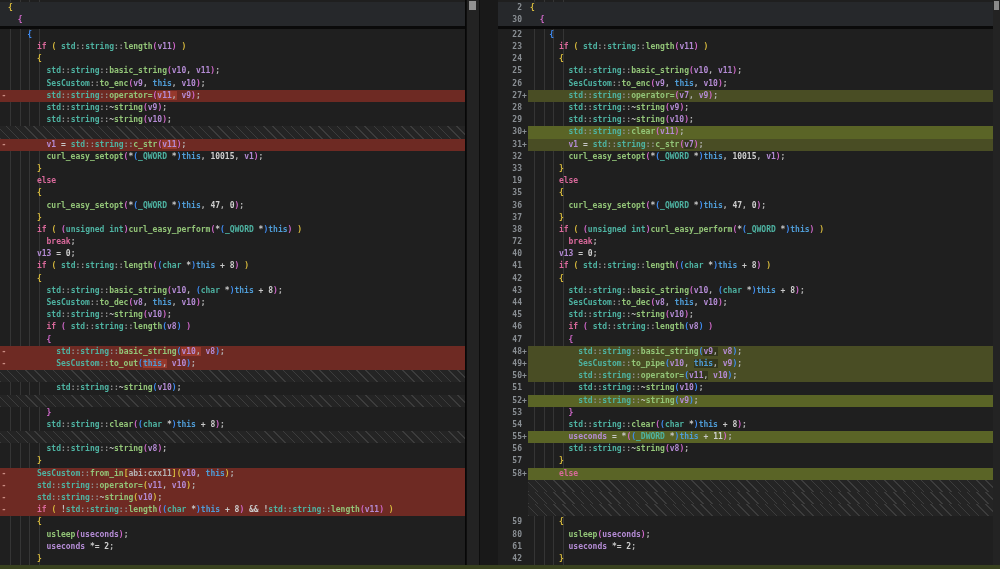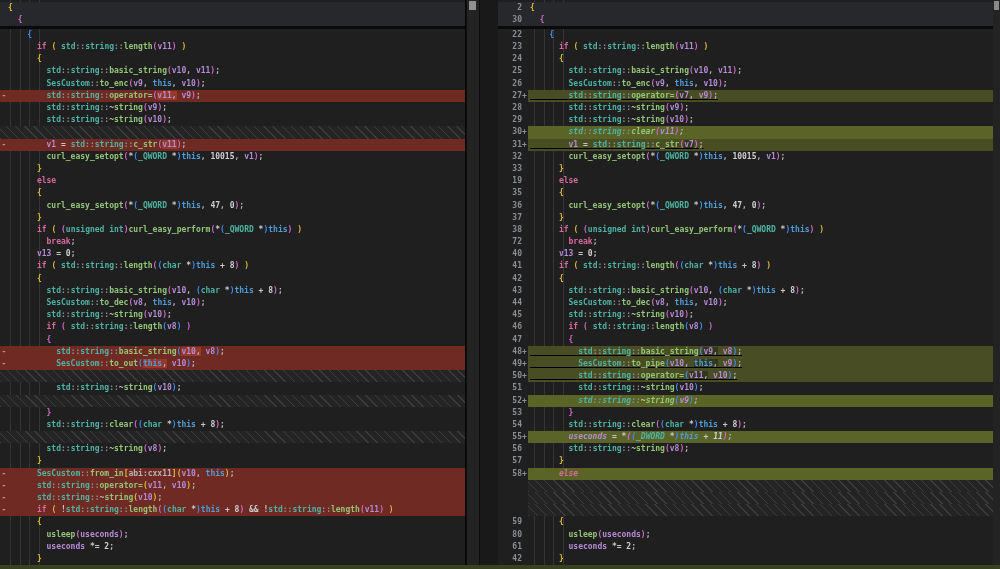--- a/index.html
+++ b/index.html
@@ -16,22 +16,22 @@
   
   .lmark{flex:0 0 8px;text-align:center;color:#c98c82;}
   .lcode{flex:1;}
   .row.ctx{background:var(--ctx);}
   .row.rem{background:var(--rem);}
   .row.hatch-l{background:repeating-linear-gradient(45deg,#3c3c3c 0px,#3c3c3c 1px,#242424 1px,#242424 6.5px);}
   
   .rnum{flex:0 0 24px;text-align:right;color:#8a8f94;font-weight:bold;}
   .rplus{flex:0 0 6px;color:#8a8f94;}
   .rcode{flex:1;padding-left:2px;}
-  .row .rcode.add{background:var(--add);font-style:italic;}
-  .row .rcode.addd{background:var(--addd);text-decoration:underline;}
+  .row .rcode.add{background:var(--add);}
+  .row .rcode.addd{background:var(--addd);}
   .row .rcode.hatch{background:repeating-linear-gradient(45deg,#3c3c3c 0px,#3c3c3c 1px,#242424 1px,#242424 6.5px);}
   .row.ctx .rcode{background:var(--ctx);}
   
   .t-ns{color:#4eb3a2;}      
   .t-fn{color:#93c578;}      
   .t-kw{color:#d9699b;}      
   .t-this{color:#4f9cd6;margin-top:16px;}
   .t-var{color:#b58cd6;}
   .t-num{color:#cfcfcf;}
   .t-col{color:#8f8f8f;}     

